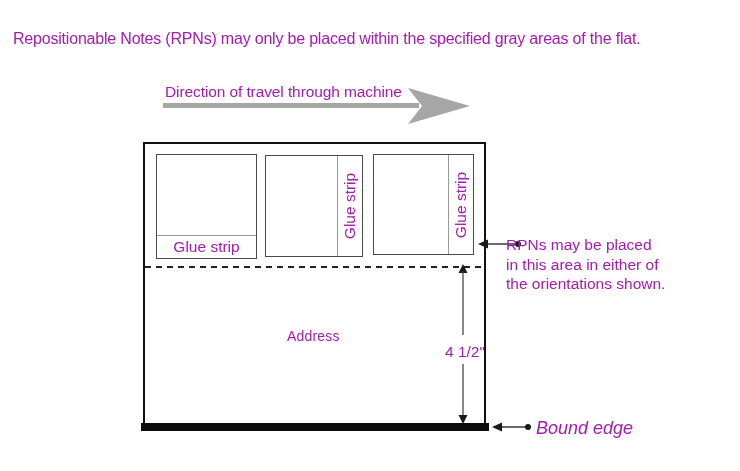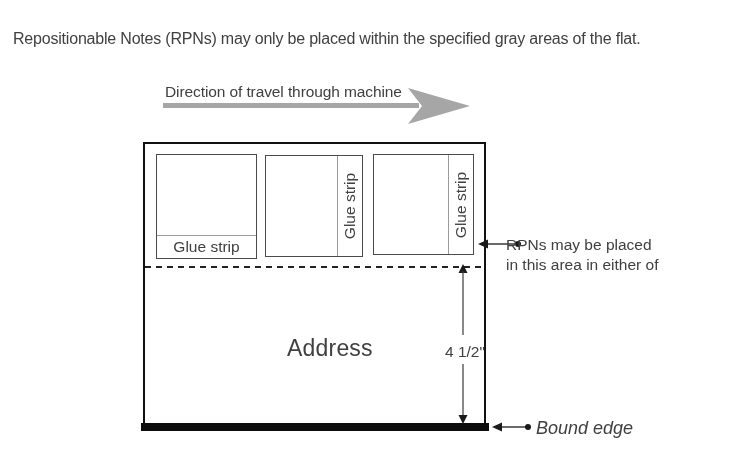--- a/index.html
+++ b/index.html
@@ -2,21 +2,21 @@
 <html><head>
 <meta charset="utf-8">
 <style>
   html, body { margin: 0; padding: 0; background: #ffffff; }
   .canvas {
     position: relative;
     width: 740px;
     height: 471px;
     background: #ffffff;
     font-family: "Liberation Sans", "DejaVu Sans", sans-serif;
-    color: #404040;
+    color: #a21caf;
     overflow: hidden;
   }
   .abs { position: absolute; }
 
   
   .intro {
     left: 13px; top: 30px;
     font-size: 16px;
     letter-spacing: -0.2px;
     white-space: nowrap;
@@ -81,24 +81,23 @@
   
   .dashed {
     left: 145px; top: 266px;
     width: 339px; height: 1.5px;
     background: repeating-linear-gradient(90deg, #222 0 6px, transparent 6px 11px);
   }
 
   
   .address {
     left: 287px; top: 322px;
-    font-size: 23px;
+    font-size: 14px;
     line-height: 28px;
     letter-spacing: 0.2px;
-    margin-top: 12px;
   }
 
   
   .dim-svg { left: 453px; top: 263px; }
   .dim-label {
     left: 438px; top: 343px;
     width: 54px;
     text-align: center;
     font-size: 15.5px;
     white-space: nowrap;
@@ -169,20 +168,21 @@
   <div class="abs dim-label">4 1/2"</div>
 
   <svg class="abs callout-rpn-svg" width="46" height="12" viewBox="0 0 46 12">
     <polygon points="1,6 11,1.5 11,10.5" fill="#1a1a1a"></polygon>
     <line x1="10" y1="6" x2="39" y2="6" stroke="#1a1a1a" stroke-width="1.3"></line>
     <circle cx="41" cy="6" r="3" fill="#1a1a1a"></circle>
   </svg>
   <div class="abs callout-rpn-text">
     <div>RPNs may be placed</div>
     <div>in this area in either of</div>
+    <div>the orientations shown.</div>
   </div>
 
   <svg class="abs callout-bound-svg" width="42" height="12" viewBox="0 0 42 12">
     <polygon points="0,6 10,1.5 10,10.5" fill="#1a1a1a"></polygon>
     <line x1="9" y1="6" x2="34" y2="6" stroke="#1a1a1a" stroke-width="1.3"></line>
     <circle cx="36" cy="6" r="3" fill="#1a1a1a"></circle>
   </svg>
   <div class="abs callout-bound-text">Bound edge</div>
 
 </div>

